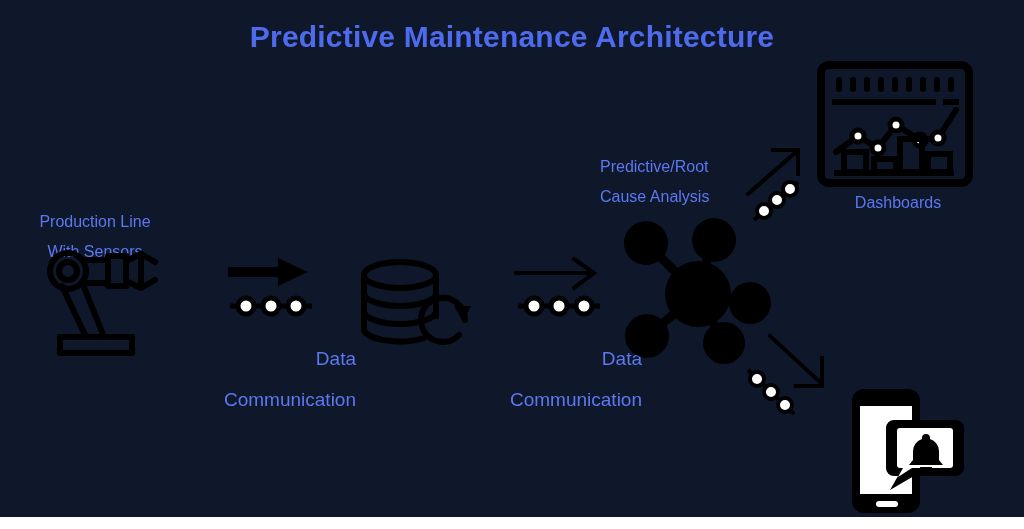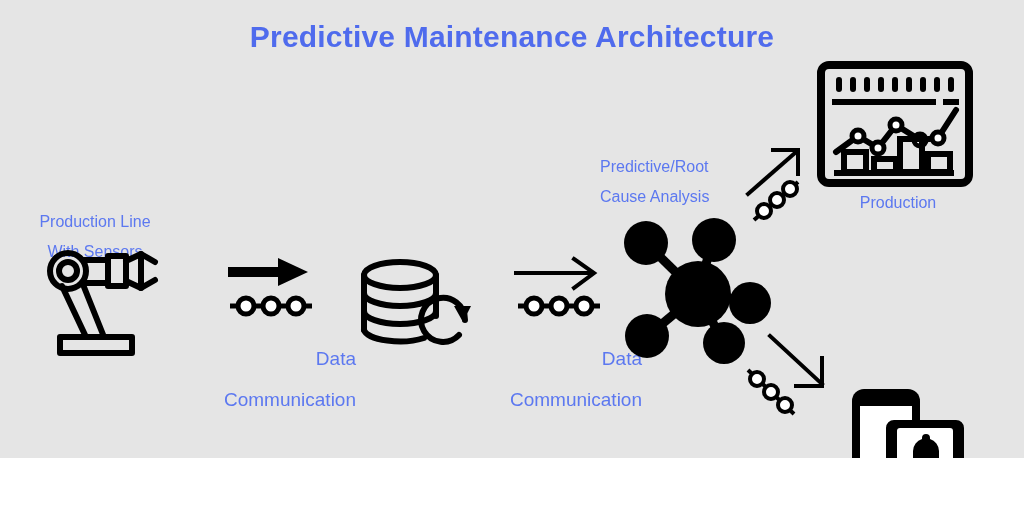--- a/index.html
+++ b/index.html
@@ -3,22 +3,22 @@
 <meta charset="utf-8">
 <style>
   html, body {
     margin: 0;
     padding: 0;
     background: #ffffff;
   }
   #canvas {
     position: relative;
     width: 1024px;
-    height: 458px;
-    background: #e5e5e5;
+    height: 517px;
+    background: #0f172a;
     overflow: hidden;
     font-family: "Liberation Sans", sans-serif;
   }
   .abs { position: absolute; }
 
   
   #diagram-title {
     left: 0;
     top: 20px;
     width: 1024px;
@@ -210,21 +210,21 @@
       </g>
       <g fill="none" stroke="#000" stroke-width="4">
         <line x1="2" y1="40" x2="48" y2="84"></line>
         <circle cx="11" cy="49" r="7" fill="#fff"></circle>
         <circle cx="25" cy="62" r="7" fill="#fff"></circle>
         <circle cx="39" cy="75" r="7" fill="#fff"></circle>
       </g>
     </svg>
   </div>
 
-  <div class="abs node-label" id="label-dashboards">Production</div>
+  <div class="abs node-label" id="label-dashboards">Dashboards</div>
 
   <div class="abs" id="icon-dashboard">
     <svg viewBox="0 0 158 128" width="158" height="128">
 
       <rect x="5" y="5" width="148" height="118" rx="8" ry="8" fill="none" stroke="#000" stroke-width="8"></rect>
 
       <g fill="#000">
         <rect x="20" y="17" width="6" height="15" rx="3"></rect>
         <rect x="34" y="17" width="6" height="15" rx="3"></rect>
         <rect x="48" y="17" width="6" height="15" rx="3"></rect>

